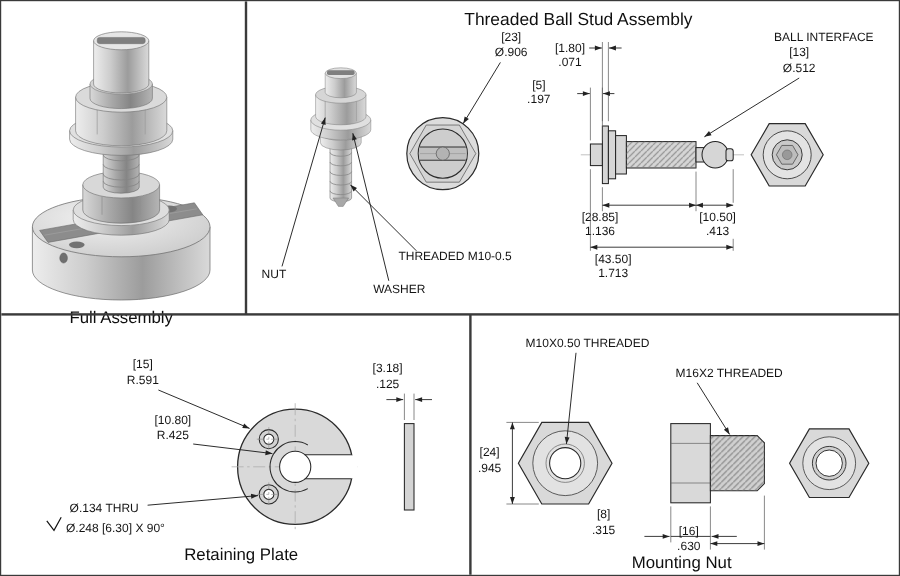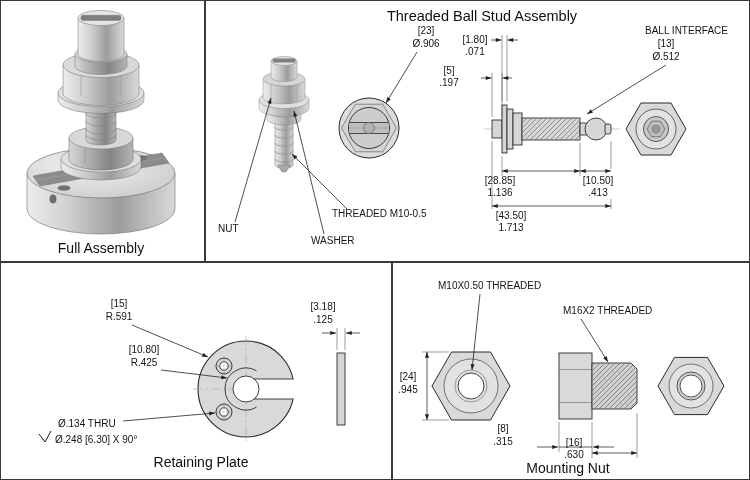--- a/index.html
+++ b/index.html
@@ -16,21 +16,21 @@
   .dim{stroke:#333;stroke-width:0.8;fill:none;}
   .p{fill:#d6d6d6;stroke:#232323;stroke-width:0.85;}
   .cl{stroke:#a9a9a9;stroke-width:0.6;stroke-dasharray:10 3 2 3;fill:none;}
   .thin{stroke:#666;stroke-width:0.6;fill:none;}
 </style>
 </head>
 <body>
 
 <div class="sheet">
 
-  <div class="q" style="left:0;top:0;width:203px;height:261px;">
+  <div class="q" style="left:0;top:16px;width:203px;height:261px;">
     <svg width="203" height="261" viewBox="0 0 203 261">
       <defs>
         <linearGradient id="gBody1" x1="0" y1="0" x2="1" y2="0">
           <stop offset="0" stop-color="#ededed"></stop>
             <stop offset="0.3" stop-color="#cdcdcd"></stop>
           <stop offset="0.62" stop-color="#9c9c9c"></stop>
             <stop offset="0.82" stop-color="#bdbdbd"></stop>
           <stop offset="1" stop-color="#d9d9d9"></stop>
         </linearGradient>
         <linearGradient id="gDark1" x1="0" y1="0" x2="1" y2="0">

